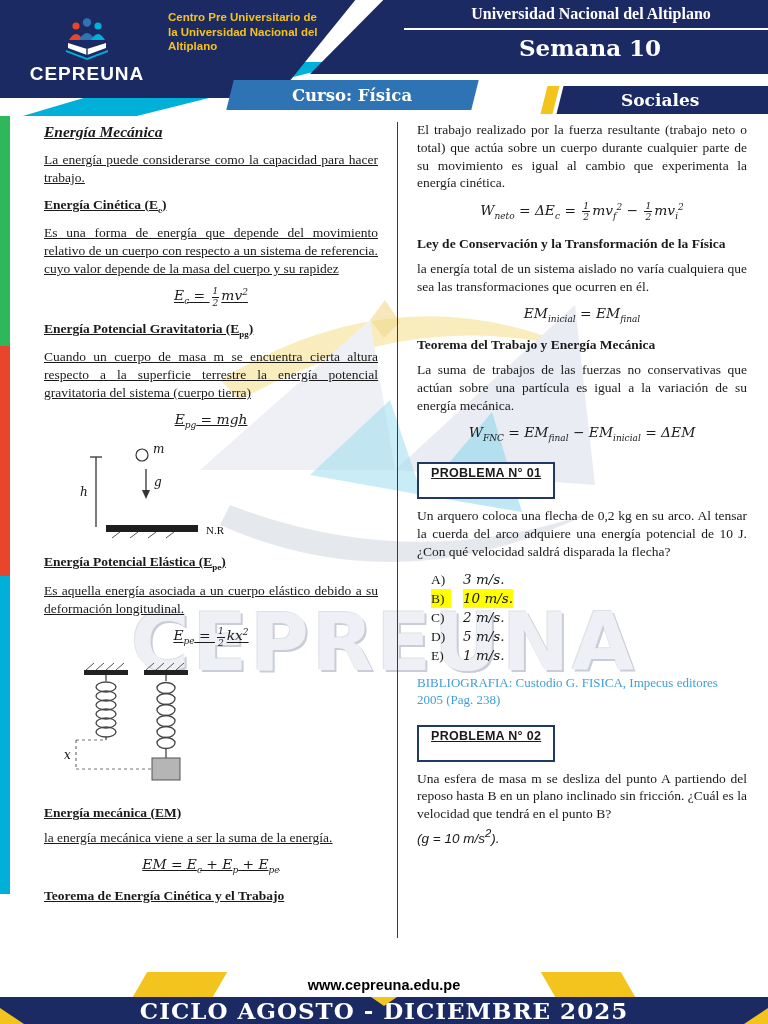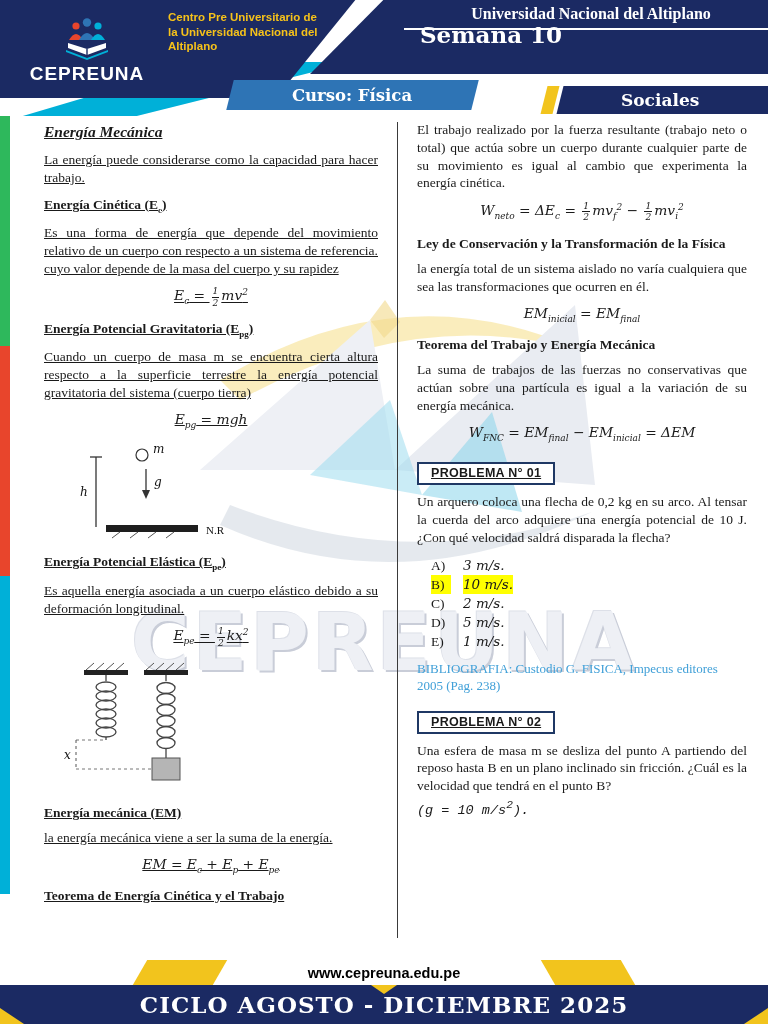--- a/index.html
+++ b/index.html
@@ -12,21 +12,21 @@
   .hdr{position:absolute;top:0;left:0;width:768px;height:118px;z-index:6;}
   .hdr-cyan{position:absolute;left:0;top:62px;width:380px;height:54px;background:#00b0d8;
             clip-path:polygon(54% 0,93% 0,36% 100%,6% 100%);}
   .hdr-left{position:absolute;left:0;top:0;width:378px;height:98px;background:#1b2a63;
             clip-path:polygon(0 0,94% 0,73% 100%,0 100%);}
   .hdr-right{position:absolute;left:310px;top:0;width:458px;height:74px;background:#1b2a63;
              clip-path:polygon(16% 0,100% 0,100% 100%,0 100%);}
   .hdr-wline{position:absolute;left:404px;top:28px;width:364px;height:2px;background:#fff;}
   .univ{position:absolute;left:420px;top:5px;width:342px;text-align:center;color:#fff;
         font-weight:bold;font-size:16px;}
-  .week{position:absolute;left:420px;top:21px;width:340px;color:#fff;
+  .week{position:absolute;left:420px;top:34px;width:340px;text-align:center;color:#fff;
         font-weight:bold;font-size:23px;font-family:"DejaVu Serif",serif;}
   .logo{position:absolute;left:12px;top:5px;width:150px;height:92px;display:flex;
         flex-direction:column;align-items:center;justify-content:center;gap:2px;}
   .logo-text{color:#fff;font-family:"Liberation Sans",sans-serif;font-weight:bold;
              font-size:19px;letter-spacing:1px;}
   .center-text{position:absolute;left:168px;top:10px;width:158px;color:#f6c21a;
                font-family:"Liberation Sans",sans-serif;font-weight:bold;font-size:11.5px;line-height:1.28;}
   .ribbon-course{position:absolute;left:230px;top:80px;width:245px;height:30px;background:#2e74b5;
                  transform:skewX(-14deg);display:flex;align-items:center;justify-content:center;}
   .ribbon-course span{transform:skewX(14deg);color:#fff;font-weight:bold;font-size:16.5px;
@@ -65,40 +65,40 @@
   .formula sub,.h sub{font-size:9px;}
   .formula sup,.h sup{font-size:9px;}
   .frac{display:inline-flex;flex-direction:column;vertical-align:middle;text-align:center;
         font-size:0.66em;line-height:1.12;margin:0 2px;}
   .frac .den{border-top:1px solid currentColor;padding:0 1px;}
 
   .diag{display:block;margin:2px 0 10px 12px;}
   .dlabel{font-family:"DejaVu Serif",serif;font-style:italic;font-size:12px;fill:#111;}
   .dlabel-up{font-family:"Liberation Serif",serif;font-style:normal;font-size:11px;fill:#111;}
 
-  .problem-box{display:inline-block;border:2px solid #1f3864;padding:2px 12px 3px;font-weight:bold;
+  .problem-box{display:inline-block;border:2px solid #1f3864;padding:2px 12px 17px;font-weight:bold;
                font-size:12.5px;text-decoration:underline;font-family:"Liberation Sans",sans-serif;
                margin:8px 0 8px;background:#fff;letter-spacing:0.3px;text-align:center;}
   .opts{margin:2px 0 8px;}
   .opt{display:flex;gap:12px;font-size:13.5px;line-height:1.42;padding-left:14px;}
   .opt-key{min-width:20px;}
   .opt-val{font-style:italic;font-family:"DejaVu Serif",serif;}
   .hl{background:#ffff00;}
   .bib{color:#41a0d8;font-size:13px;line-height:1.35;margin:4px 0 8px;}
-  .given{font-style:italic;font-family:Liberation Mono, monospace;font-size:13.5px;margin:0 0 25px;}
+  .given{font-style:italic;font-family:Liberation Sans, sans-serif;font-size:13.5px;margin:0 0 25px;}
 
   
   .footer{position:absolute;left:0;bottom:0;width:768px;z-index:6;}
   .web-band{position:relative;height:25px;background:#fff;display:flex;align-items:center;justify-content:center;}
   .web-wedge{position:absolute;top:0;height:25px;width:80px;background:#f2c41d;}
   .web-wedge.l{left:140px;transform:skewX(-30deg);}
   .web-wedge.r{right:140px;transform:skewX(30deg);}
   .web-txt{position:relative;color:#000000;font-family:"Liberation Sans",sans-serif;font-weight:bold;
            font-size:14.5px;z-index:2;}
-  .cycle-band{position:relative;height:39px;background:#1b2a63;display:flex;align-items:center;justify-content:center;}
+  .cycle-band{position:relative;height:27px;background:#1b2a63;display:flex;align-items:center;justify-content:center;}
   .cycle-txt{color:#fff;font-family:"DejaVu Serif",serif;font-weight:bold;font-size:23px;letter-spacing:1px;}
   .cycle-notch{position:absolute;left:50%;top:0;transform:translateX(-50%);width:0;height:0;
                border-left:13px solid transparent;border-right:13px solid transparent;border-top:9px solid #f2c41d;}
   .corner{position:absolute;bottom:0;width:0;height:0;}
   .corner.l{left:0;border-bottom:16px solid #f2c41d;border-right:24px solid transparent;}
   .corner.r{right:0;border-bottom:16px solid #f2c41d;border-left:24px solid transparent;}
 </style>
 </head>
 <body>
 

